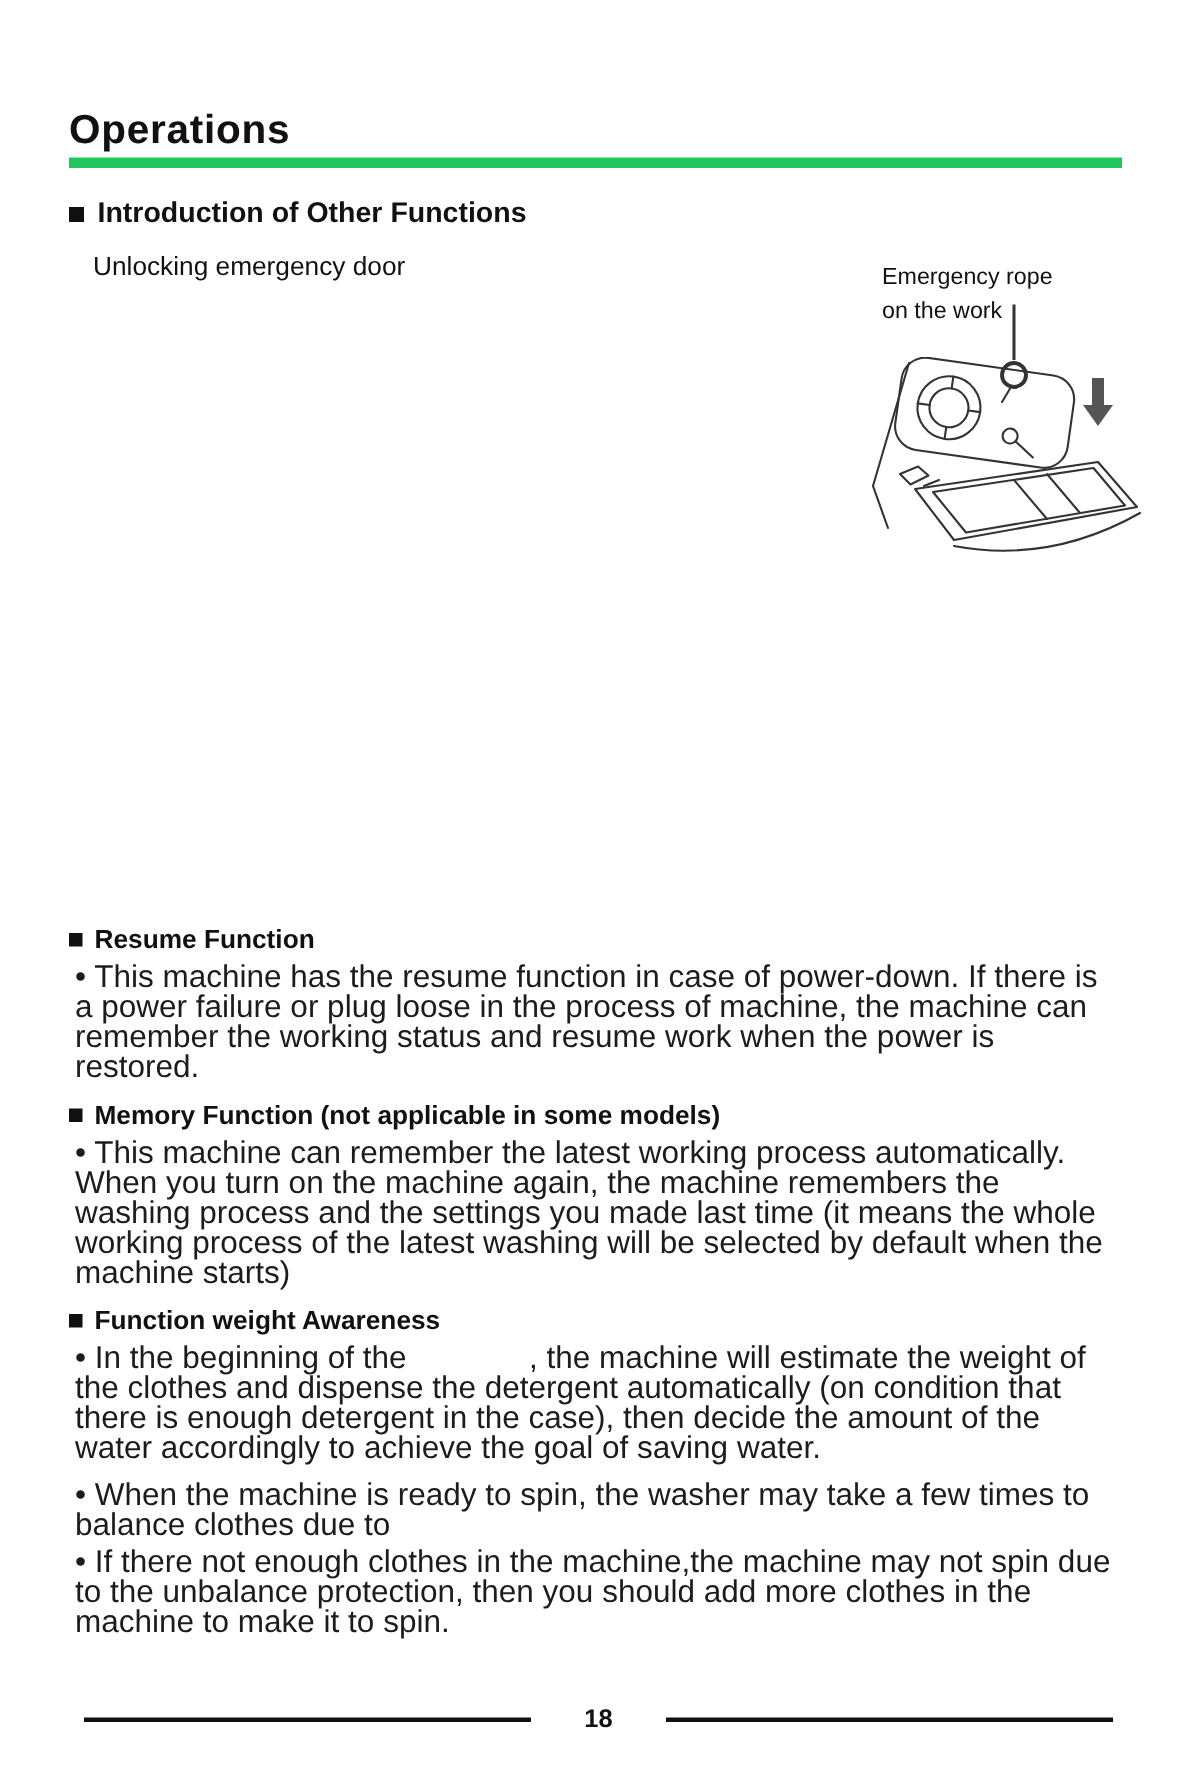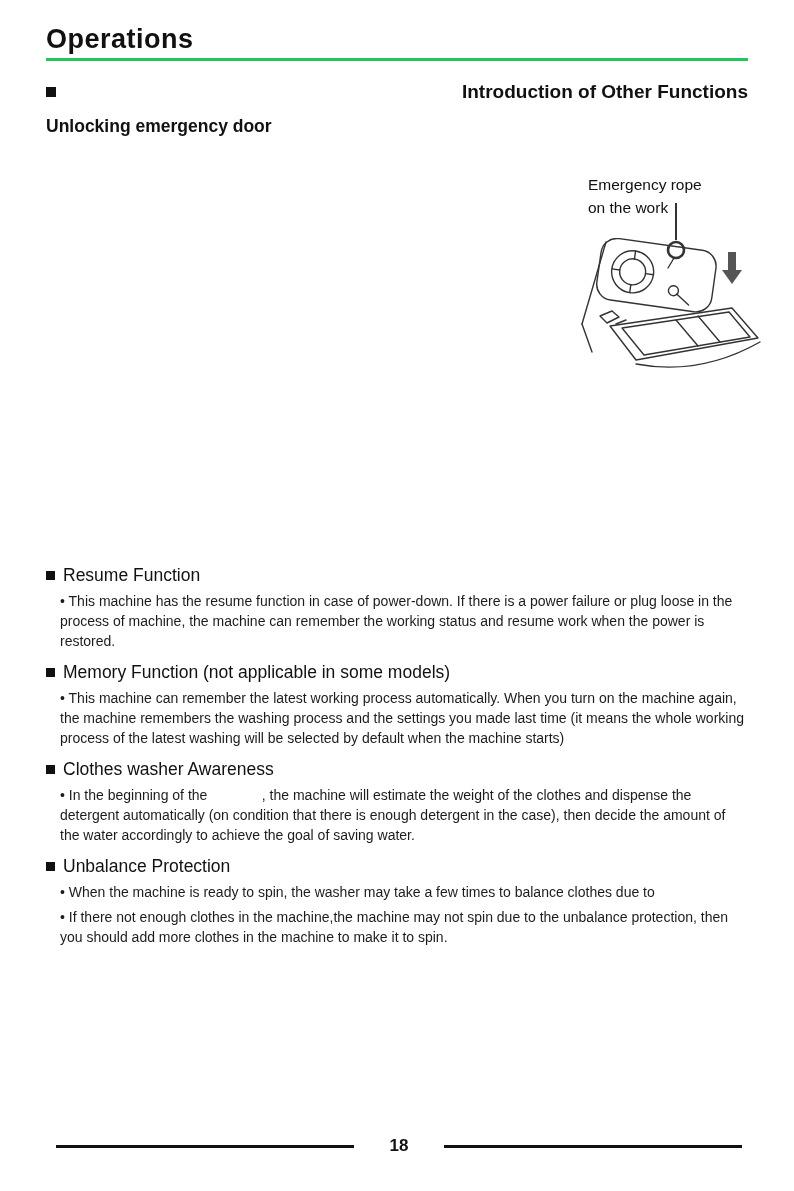--- a/index.html
+++ b/index.html
@@ -12,45 +12,44 @@
     height: 1191px;
     position: relative;
     overflow: hidden;
     font-family: "Liberation Sans", "DejaVu Sans", sans-serif;
     color: #1a1a1a;
   }
   .content {
     padding: 0 46px;
   }
   .doc-header {
-    margin-top: 25px;
-    border-bottom: 3px solid #22c55e;
+    margin-top: 72px;
+    border-bottom: 7px solid #22c55e;
     padding-bottom: 3px;
   }
   .doc-header h1 {
     margin: 0;
     font-size: 27px;
     font-weight: bold;
     letter-spacing: 0.5px;
     line-height: 1.1;
     color: #111;
   }
   .intro-title {
     margin: 20px 0 0 0;
     font-size: 19px;
     font-weight: bold;
     color: #111;
     display: flex;
     align-items: center;
-    justify-content: space-between;
   }
   .sub-title {
-    margin: 13px 0 0 0;
+    margin: 13px 0 0 16px;
     font-size: 17.5px;
-    font-weight: bold;
+    font-weight: normal;
     color: #111;
   }
   .sq {
     display: inline-block;
     width: 10px;
     height: 10px;
     background: #111;
     margin-right: 9px;
     flex: 0 0 auto;
   }
@@ -58,31 +57,31 @@
     width: 9px;
     height: 9px;
     margin-right: 8px;
   }
   .spacer {
     height: 428px;
   }
   .sec-title {
     margin: 10px 0 5px 0;
     font-size: 17.5px;
-    font-weight: normal;
+    font-weight: bold;
     color: #111;
     display: flex;
     align-items: center;
   }
   .sec-title.first {
     margin-top: 0;
   }
   .body {
-    margin: 0 0 11px 14px;
-    font-size: 14px;
+    margin: 0 0 11px 4px;
+    font-size: 21px;
     line-height: 20px;
     white-space: pre-wrap;
     color: #1c1c1c;
   }
   .body.tight {
     margin-bottom: 5px;
   }
   
   .illustration {
     position: absolute;
@@ -159,28 +158,24 @@
   <p class="body">• This machine has the resume function in case of power-down. If there is a power failure or plug loose in the process of machine, the machine can remember the working status and resume work when the power is restored.</p>
 
   <h3 class="sec-title">
     <span class="sq small"></span>
     <span>Memory Function (not applicable in some models)</span>
   </h3>
   <p class="body">• This machine can remember the latest working process automatically. When you turn on the machine again, the machine remembers the washing process and the settings you made last time (it means the whole working process of the latest washing will be selected by default when the machine starts)</p>
 
   <h3 class="sec-title">
     <span class="sq small"></span>
-    <span>Clothes washer Awareness</span>
+    <span>Function weight Awareness</span>
   </h3>
   <p class="body">• In the beginning of the              , the machine will estimate the weight of the clothes and dispense the detergent automatically (on condition that there is enough detergent in the case), then decide the amount of the water accordingly to achieve the goal of saving water.</p>
 
-  <h3 class="sec-title">
-    <span class="sq small"></span>
-    <span>Unbalance Protection</span>
-  </h3>
   <p class="body tight">• When the machine is ready to spin, the washer may take a few times to balance clothes due to</p>
   <p class="body">• If there not enough clothes in the machine,the machine may not spin due to the unbalance protection, then you should add more clothes in the machine to make it to spin.</p>
 
 </div>
 
 <div class="illustration">
   <div class="ill-caption l1">Emergency rope</div>
   <div class="ill-caption l2">on the work</div>
   <div class="pointer-line"></div>
   <svg class="ill-svg" width="190" height="152" viewBox="0 0 190 152">

